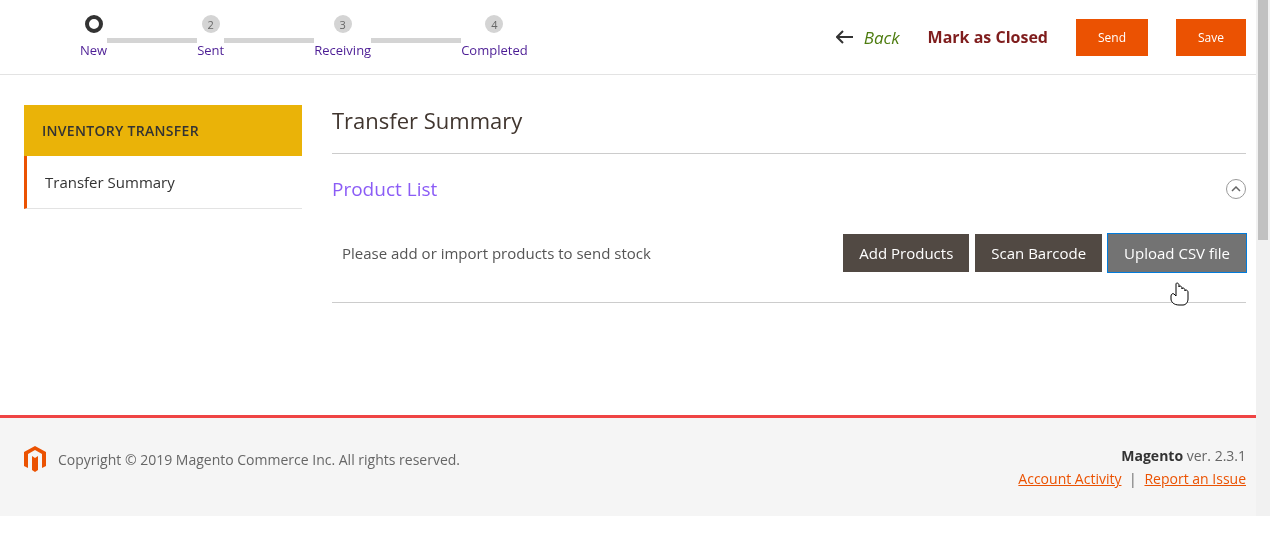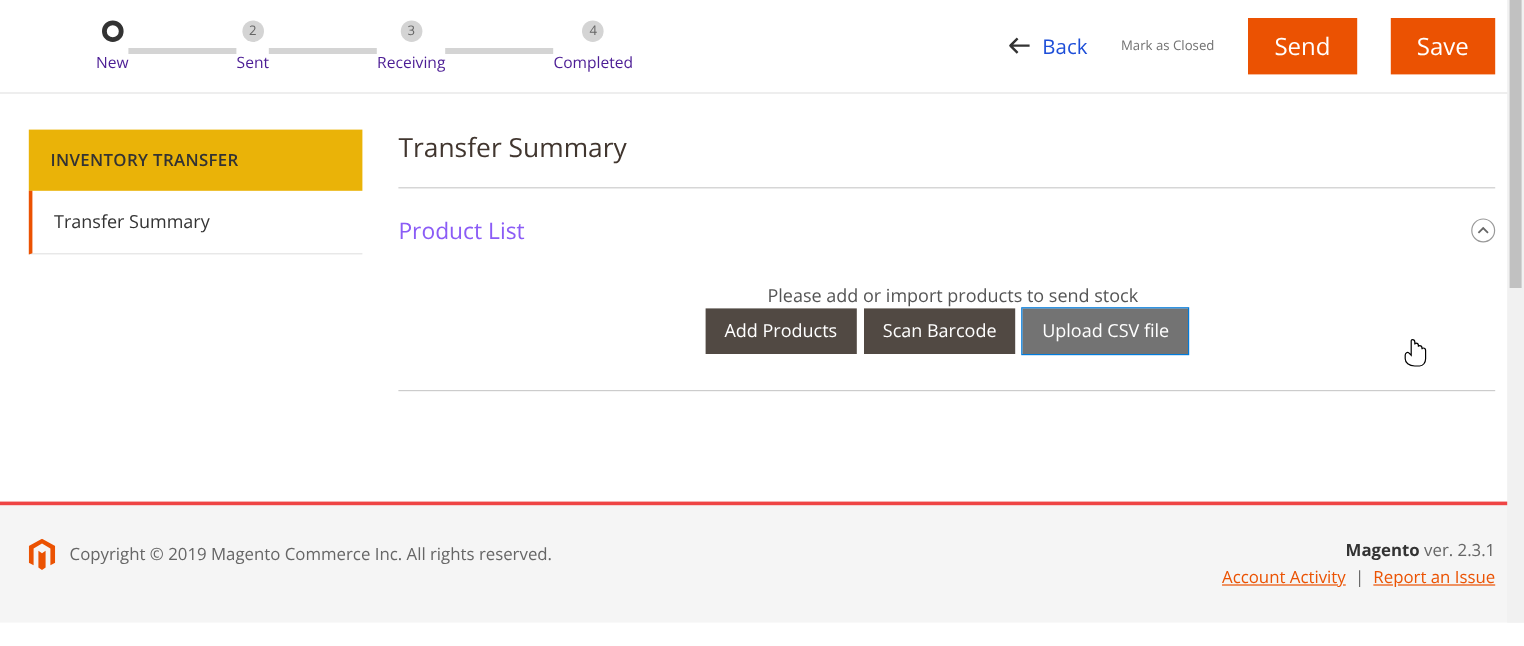--- a/index.html
+++ b/index.html
@@ -64,34 +64,36 @@
       margin-left: auto;
       display: flex;
       align-items: center;
       gap: 28px;
     }
     .back-action {
       display: flex;
       align-items: center;
       gap: 10px;
       cursor: pointer;
-      color: #1d4ed8;
+      color: #4d7c0f;
       font-size: 17px;
+      font-style: italic;
     }
     .mark-closed {
       cursor: pointer;
-      color: #737373;
-      font-size: 11px;
+      color: #7f1d1d;
+      font-size: 16px;
+      font-weight: bold;
     }
     .btn-primary {
       background: #eb5202;
       color: #fff;
       border: none;
       padding: 10px 22px;
-      font-size: 20px;
+      font-size: 12px;
       cursor: pointer;
       font-family: inherit;
     }
     .content-area {
       display: flex;
       padding: 30px 24px 60px 24px;
       min-height: 340px;
     }
     .sidebar {
       width: 278px;
@@ -146,21 +148,20 @@
       align-items: center;
       justify-content: center;
       color: #666;
     }
     .product-list-body {
       padding: 10px 0 30px 0;
       border-bottom: 1px solid #ccc;
       display: flex;
       align-items: center;
       justify-content: space-between;
-      flex-direction: column;
     }
     .empty-text {
       color: #555;
       font-size: 15px;
       padding-left: 10px;
     }
     .product-actions {
       display: flex;
       gap: 6px;
     }

